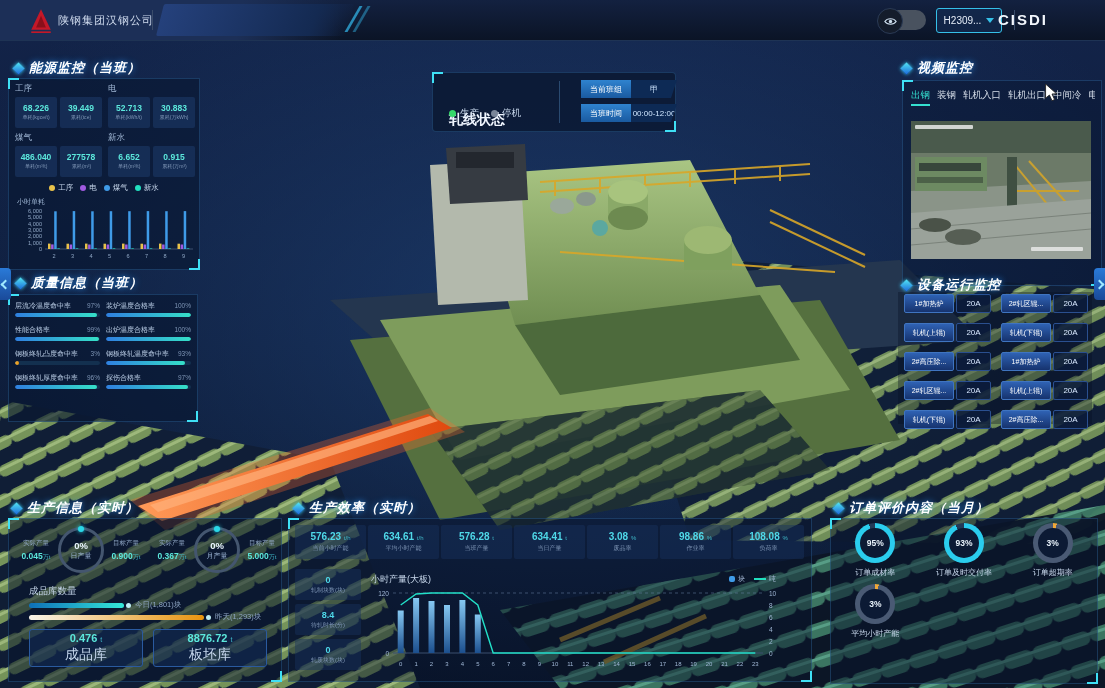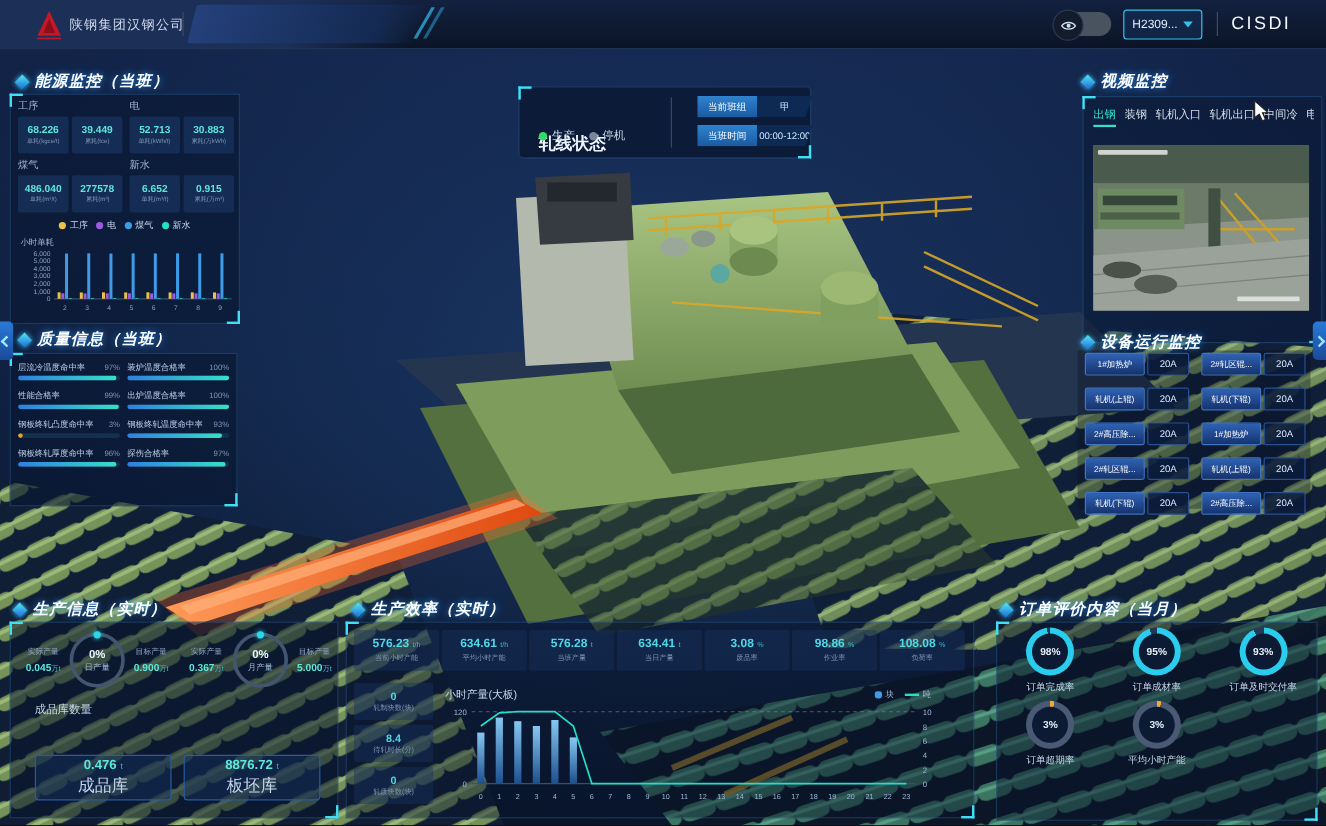--- a/index.html
+++ b/index.html
@@ -25,21 +25,21 @@
   .s1{left:352px;} .s2{left:360px;opacity:.5;}
   #toggle{position:absolute;left:878px;top:10px;width:48px;height:20px;border-radius:10px;
           background:#49525f;cursor:pointer;}
   #toggle .knob{position:absolute;left:-1px;top:-2px;width:24px;height:24px;border-radius:50%;
           background:#141c2b;border:1px solid #2a3a55;display:flex;align-items:center;justify-content:center;}
   #dropdown{position:absolute;left:936px;top:8px;width:64px;height:23px;border:1px solid #35c0e8;
             border-radius:3px;background:rgba(20,45,85,.65);display:flex;align-items:center;
             justify-content:center;gap:5px;font-size:10px;color:#e5edf8;cursor:pointer;}
   .caret{width:0;height:0;border-left:4px solid transparent;border-right:4px solid transparent;
          border-top:5px solid #35c0e8;}
-  #brand{position:absolute;left:1026px;top:11px;font-size:15px;font-weight:normal;letter-spacing:2px;color:#f2f6fc;}
+  #brand{position:absolute;left:998px;top:11px;font-size:15px;font-weight:bold;letter-spacing:2px;color:#f2f6fc;}
 
   
   .ptitle{position:absolute;display:flex;align-items:center;gap:6px;color:#fff;font-weight:bold;
           font-style:italic;font-size:13px;letter-spacing:1px;z-index:20;
           text-shadow:0 0 6px rgba(40,150,255,.85);}
   .diamond{width:9px;height:9px;transform:rotate(45deg);flex:none;
            background:linear-gradient(135deg,#53e8f5,#1a67d8);box-shadow:0 0 4px #35c8f0;}
   .panel{position:absolute;background:rgba(8,22,48,.62);border:1px solid rgba(64,140,210,.28);z-index:10;}
   .panel::before{content:"";position:absolute;top:-1px;left:-1px;width:9px;height:9px;
                  border-top:2px solid #3fe0f5;border-left:2px solid #3fe0f5;}
@@ -650,20 +650,32 @@
        <span class="g-pct">0%</span>
        <span class="g-name">月产量</span>
           </div>
      <div class="g-side">
             <div class="lab">目标产量</div>
        <div class="val">5.000<small>万t</small></div>
           </div>
         </div>
       </div>
     <div id="stock-title">成品库数量</div>
+    <div id="stock-bars">
+        <div class="sbar">
+     <span class="sbar-fill cyan" style="width:95px"></span>
+     <span class="sbar-dot"></span>
+     <span class="sbar-text">今日(1,801)块</span>
+        </div>
+        <div class="sbar">
+     <span class="sbar-fill orange" style="width:175px"></span>
+     <span class="sbar-dot"></span>
+     <span class="sbar-text">昨天(1,293)块</span>
+        </div>
+      </div>
     <div id="stock-boxes">
         <div class="sbox">
      <span class="v">0.476 <small>t</small></span>
      <span class="l">成品库</span>
         </div>
         <div class="sbox">
      <span class="v">8876.72 <small>t</small></span>
      <span class="l">板坯库</span>
         </div>
       </div>
@@ -776,28 +788,20 @@
         </svg></div>
   </div>
 
   <div class="ptitle" style="left:834px;top:499px;">
     <span class="diamond"></span>
     <span>订单评价内容（当月）</span>
   </div>
   <div class="panel" id="orders-body">
     <div id="orders-grid">
         <div class="donut-cell">
-     <div class="donut cyan" style="--p:98">
-       <div class="donut-hole">
-              <span class="donut-val">98%</span>
-            </div>
-          </div>
-     <span class="donut-lab">订单完成率</span>
-        </div>
-        <div class="donut-cell">
      <div class="donut cyan" style="--p:95">
        <div class="donut-hole">
               <span class="donut-val">95%</span>
             </div>
           </div>
      <span class="donut-lab">订单成材率</span>
         </div>
         <div class="donut-cell">
      <div class="donut cyan" style="--p:93">
        <div class="donut-hole">

